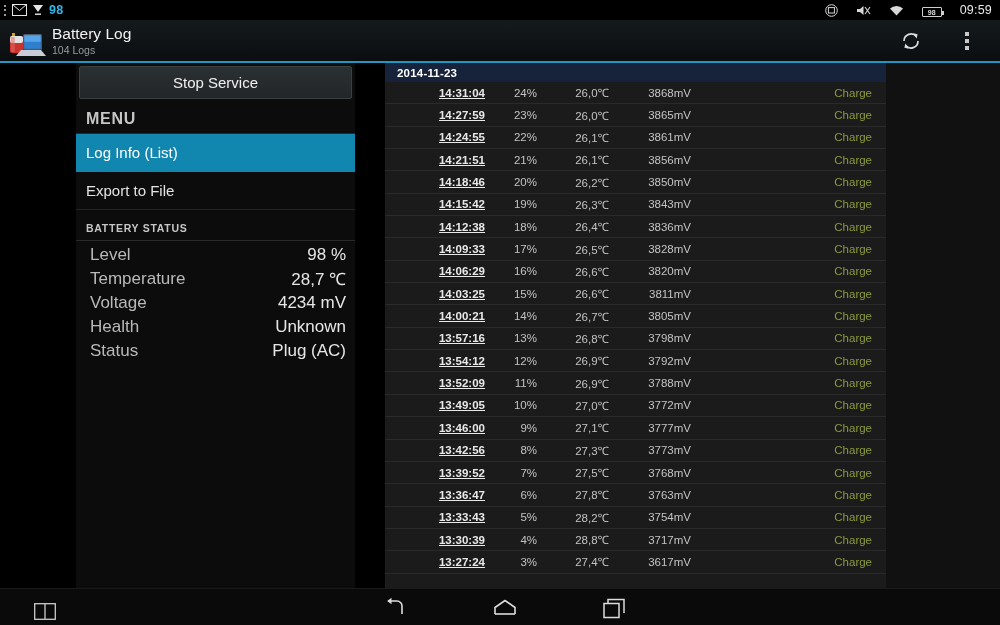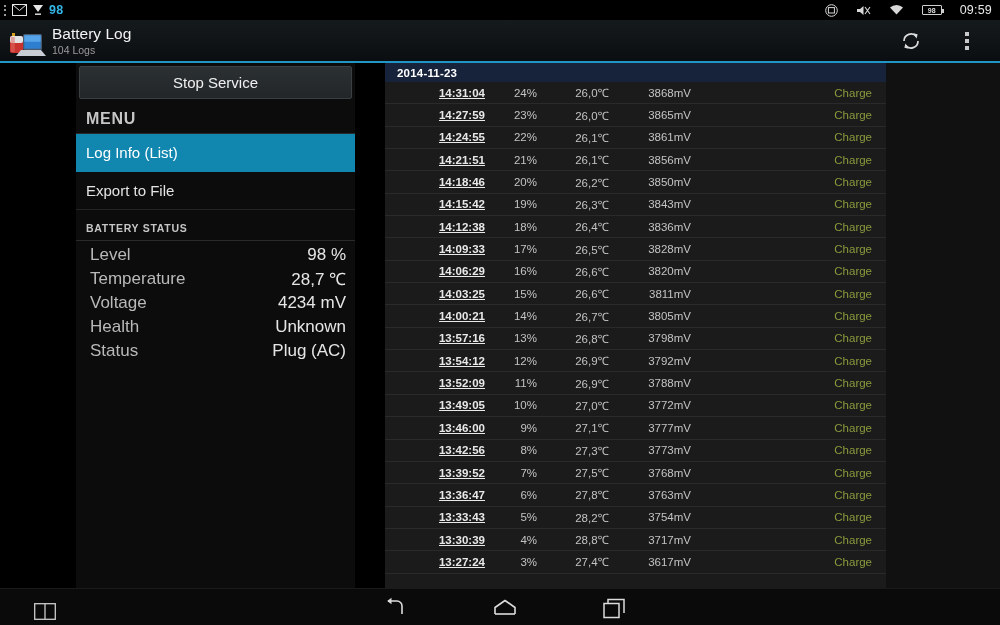--- a/index.html
+++ b/index.html
@@ -10,21 +10,21 @@
     overflow: hidden;
   }
   #screen { position: relative; width: 1000px; height: 625px; background: #bef264; }
 
   
   .statusbar {
     position: absolute; top: 0; left: 0; width: 1000px; height: 20px;
     background: #000; display: flex; align-items: center;
   }
   .sb-left { display: flex; align-items: center; gap: 5px; padding-left: 4px; }
-  .sb-right { margin-left: auto; display: flex; align-items: center; gap: 18px; padding-right: 8px; }
+  .sb-right { margin-left: auto; display: flex; align-items: flex-end; gap: 18px; padding-right: 8px; }
   .sb-count { color: #33b5e5; font-size: 12.5px; font-weight: bold; letter-spacing: .3px; }
   .sb-time { color: #e8e8e8; font-size: 12.5px; letter-spacing: .2px; }
   .dots3 { width: 3px; height: 11px; display: flex; flex-direction: column; justify-content: space-between; }
   .dots3 i { display: block; width: 2px; height: 2px; background: #9a9a9a; }
   .batt-mini {
     border: 1px solid #cfcfcf; width: 20px; height: 10px; border-radius: 1px;
     display: flex; align-items: center; justify-content: center;
     color: #dcdcdc; font-size: 7px; font-weight: bold; position: relative;
   }
   .batt-mini::after {

